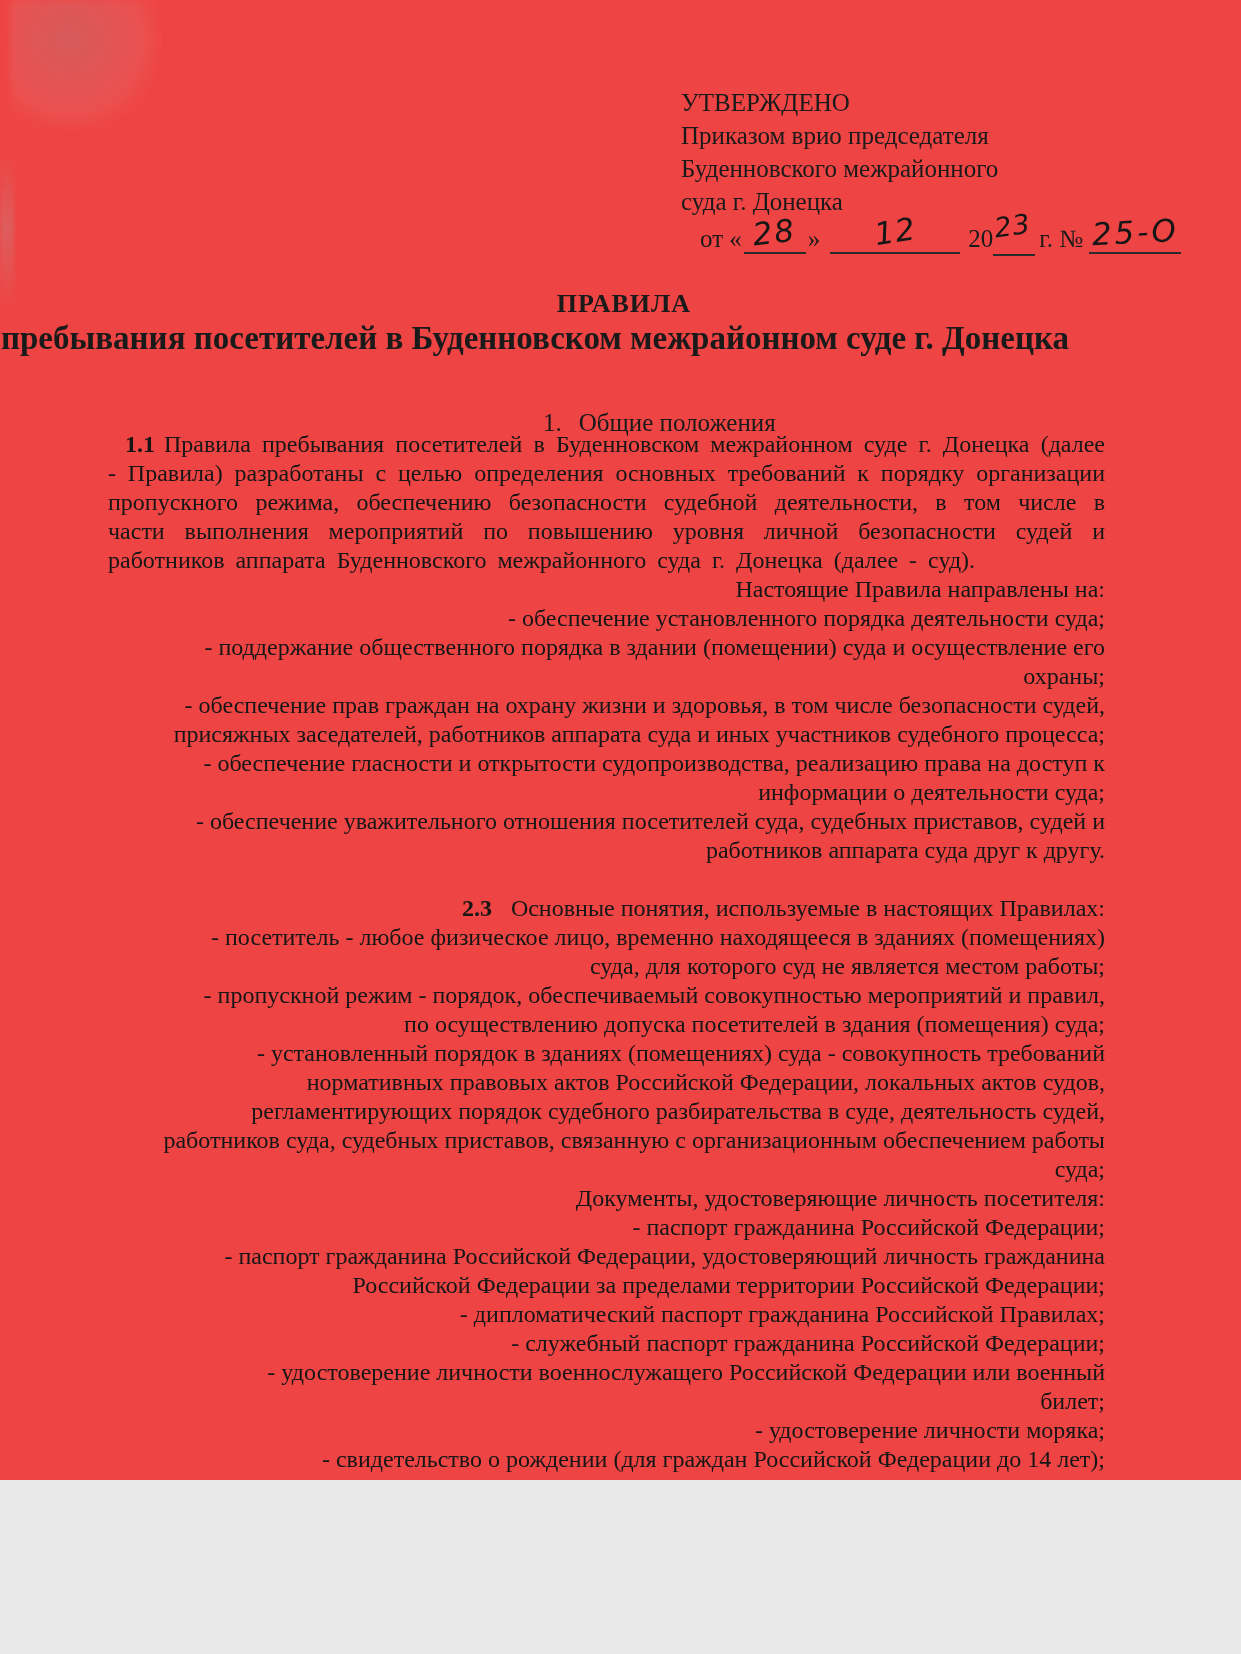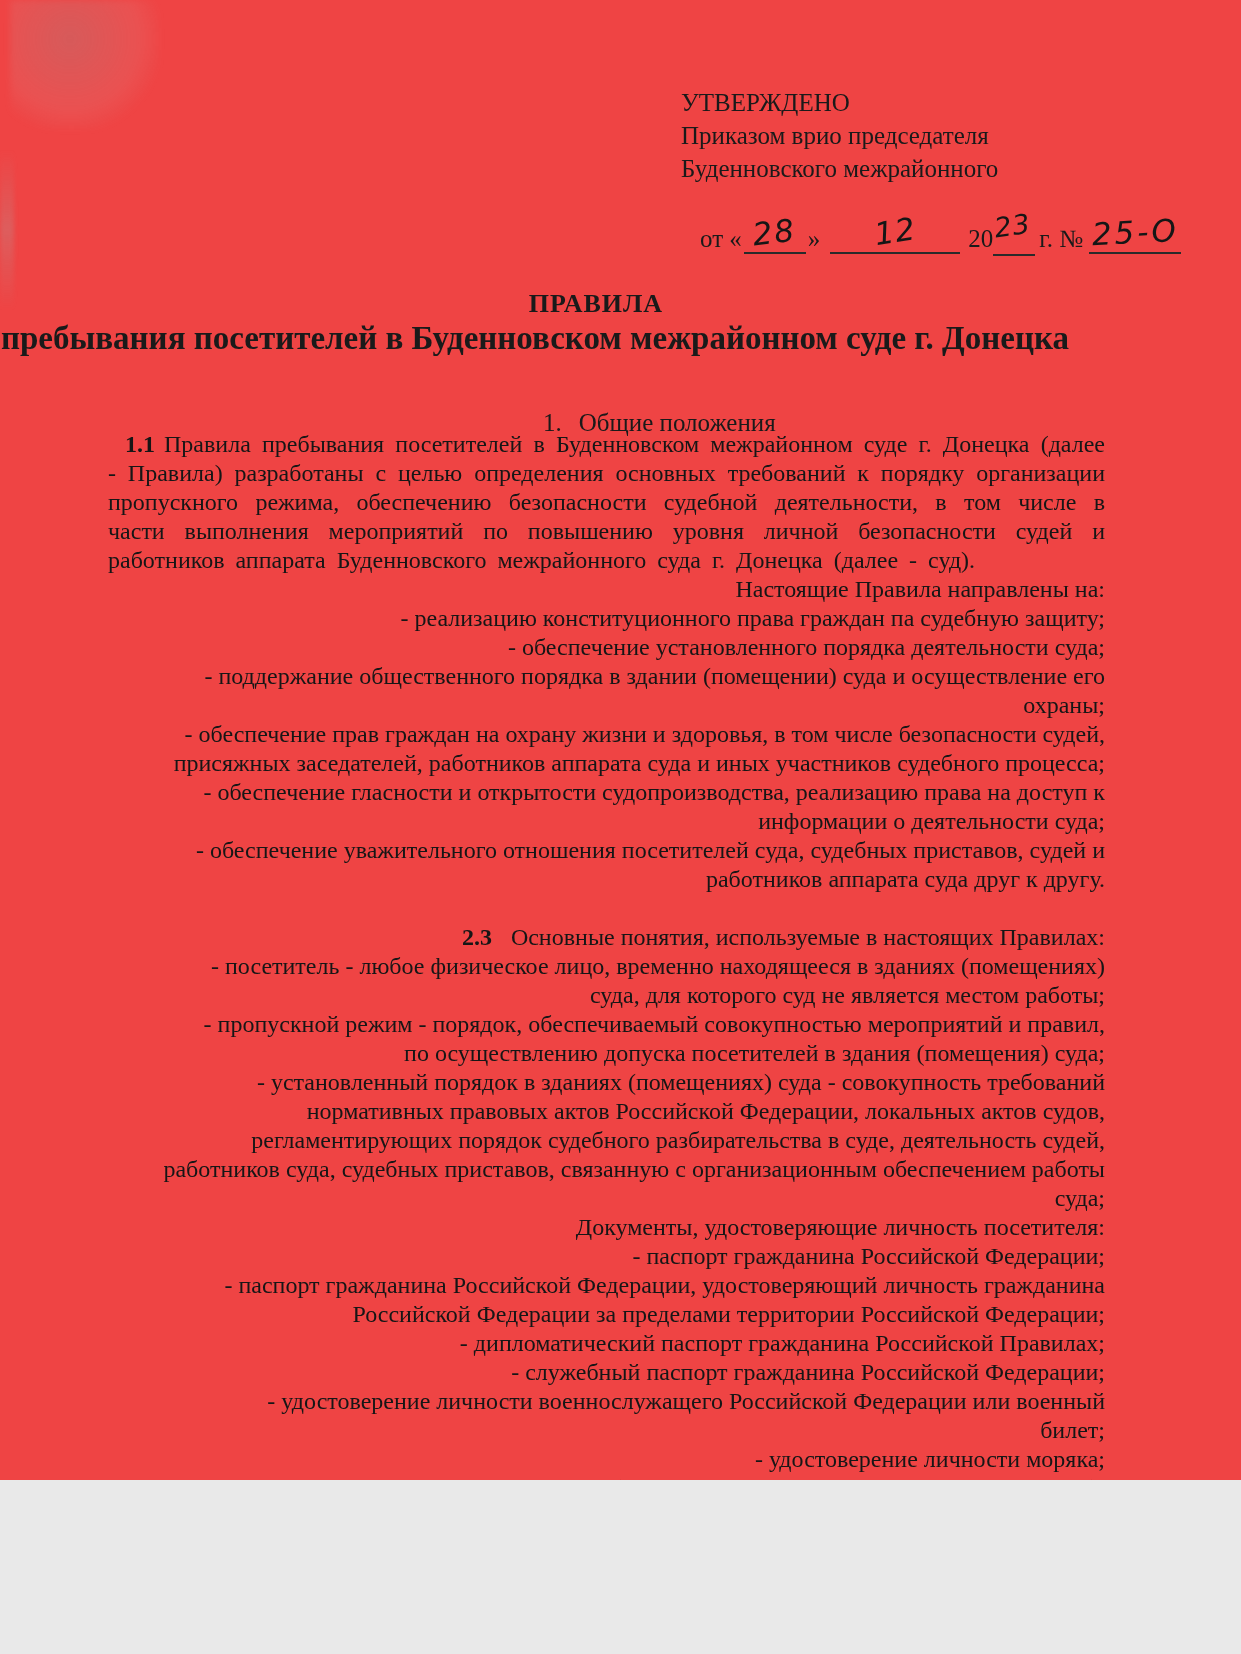--- a/index.html
+++ b/index.html
@@ -53,21 +53,21 @@
     display:inline-block;
   }
   .hw-day    { font-size:31px; transform:rotate(-7deg) translateY(-4px); letter-spacing:2px; }
   .hw-month  { font-size:31px; transform:rotate(-9deg) translateY(-5px); letter-spacing:1px; }
   .hw-year   { font-size:27px; transform:rotate(-8deg) translateY(-12px); letter-spacing:1px; }
   .hw-number { font-size:31px; transform:rotate(-3deg) translateY(-4px); letter-spacing:3px; }
 
   
   .title-main {
     position:absolute; left:1px; top:289px; width:1190px;
-    text-align:center; font-weight:bold; font-size:26px; letter-spacing:1px;
+    text-align:center; font-weight:bold; font-size:26px; letter-spacing:1px;padding-left:28px;
   }
   .title-sub {
     position:absolute; left:1px; top:320px; width:1190px;
     text-align:left; font-weight:bold; font-size:33px;
   }
   .section-heading {
     position:absolute; left:518px; top:381px;
     font-weight:normal; font-size:25px; white-space:pre;
   }
   .section-heading .h-num { margin-right:17px; }
@@ -94,37 +94,37 @@
 
 <div class="page">
 
   <div class="smudge-tl"></div>
   <div class="smudge-edge"></div>
 
   <div class="approval">
     <div>УТВЕРЖДЕНО</div>
     <div>Приказом врио председателя</div>
     <div>Буденновского межрайонного</div>
+    <div>суда г. Донецка</div>
   </div>
 
   <div class="dateline"><span>от «</span><span class="slot slot-day"><span class="hw hw-day">28</span></span><span>»</span><span class="slot slot-month"><span class="hw hw-month">12</span></span><span>20</span><span class="slot slot-year"><span class="hw hw-year">23</span></span><span>г. №</span><span class="slot slot-number"><span class="hw hw-number">25-О</span></span></div>
 
   <div class="title-main">ПРАВИЛА</div>
   <div class="title-sub">пребывания посетителей в Буденновском межрайонном суде г. Донецка</div>
 
   <div class="section-heading">
     <span class="h-num">1.</span><span>Общие положения</span>
   </div>
 
   <div class="body-col">
 
     <p class="flow"><span class="clause-num">1.1</span><span>Правила пребывания посетителей в Буденновском межрайонном суде г. Донецка (далее - Правила) разработаны с целью определения основных требований к порядку организации пропускного режима, обеспечению безопасности судебной деятельности, в том числе в части выполнения мероприятий по повышению уровня личной безопасности судей и работников аппарата Буденновского межрайонного суда г. Донецка (далее - суд).</span></p>
 
     <p class="pl">Настоящие Правила направлены на:</p>
-    <p class="pl">- реализацию конституционного права граждан па судебную защиту;</p>
     <p class="pl">- обеспечение установленного порядка деятельности суда;</p>
     <p class="pl">- поддержание общественного порядка в здании (помещении) суда и осуществление его
 охраны;</p>
     <p class="pl">- обеспечение прав граждан на охрану жизни и здоровья, в том числе безопасности судей,
 присяжных заседателей, работников аппарата суда и иных участников судебного процесса;</p>
     <p class="pl">- обеспечение гласности и открытости судопроизводства, реализацию права на доступ к
 информации о деятельности суда;</p>
     <p class="pl">- обеспечение уважительного отношения посетителей суда, судебных приставов, судей и
 работников аппарата суда друг к другу.</p>
 

